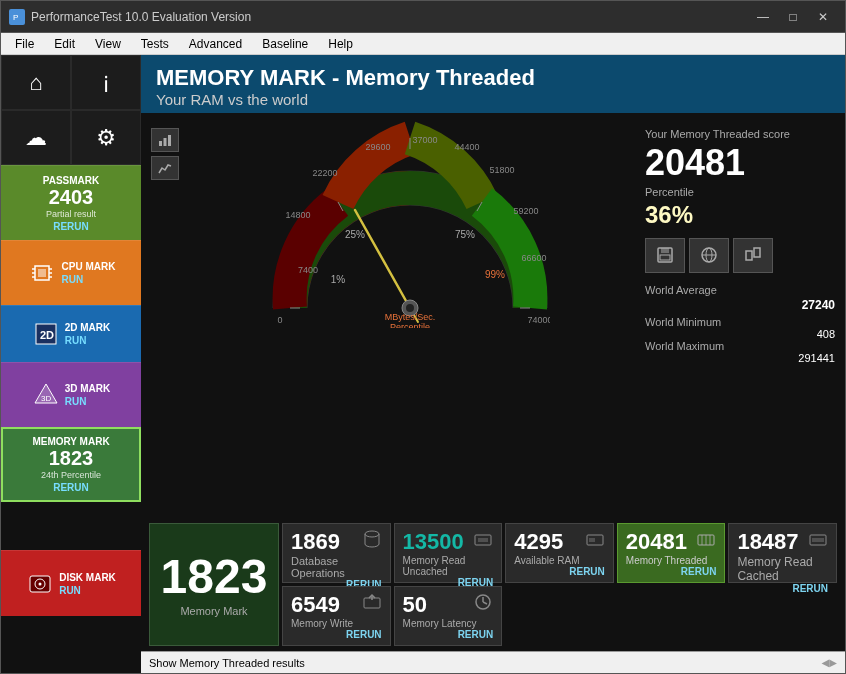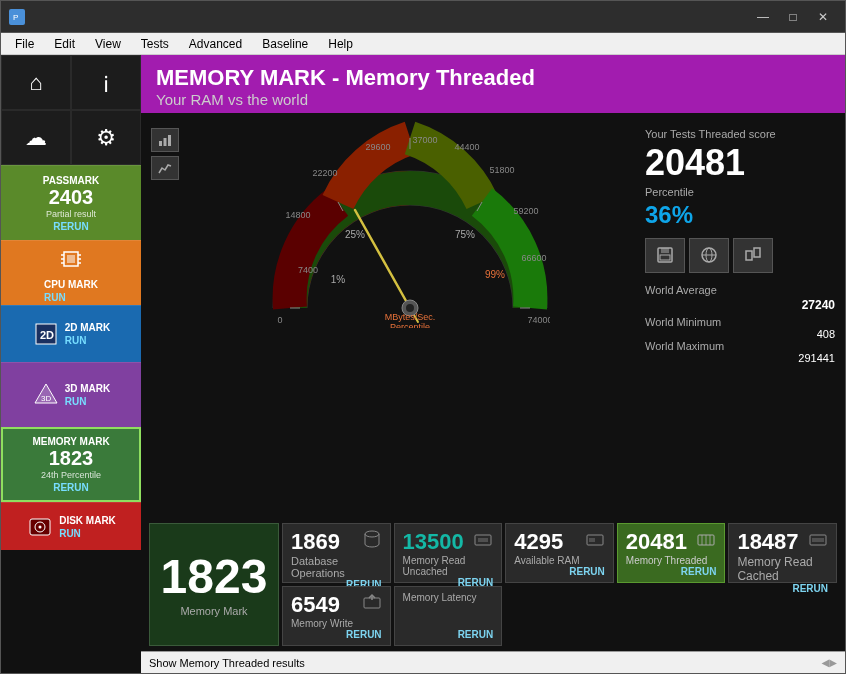--- a/index.html
+++ b/index.html
@@ -33,21 +33,21 @@
     .mark-btn.diskmark { background: #c02020; }
     .mark-label { color: white; font-size: 10px; font-weight: bold; text-align: center; }
     .mark-score { color: white; font-size: 20px; font-weight: bold; }
     .mark-sub { color: rgba(255,255,255,0.8); font-size: 9px; }
     .mark-run { color: #7df; font-size: 10px; font-weight: bold; margin-top: 2px; }
 
     
     .content { flex: 1; background: #111; display: flex; flex-direction: column; overflow: hidden; }
 
     
-    .content-header { background: #a21caf; padding: 10px 15px 5px; }
+    .content-header { background: #0c4a6e; padding: 10px 15px 5px; }
     .content-title { color: white; font-size: 22px; font-weight: bold; }
     .content-subtitle { color: #ccc; font-size: 15px; }
 
     
     .gauge-section { display: flex; padding: 5px 10px; flex: 1; }
     .gauge-container { flex: 1; position: relative; display: flex; align-items: center; justify-content: center; }
 
     
     .stats-panel { width: 200px; padding: 10px 0 0 10px; display: flex; flex-direction: column; gap: 3px; }
     .world-stats { margin-top: 8px; }
@@ -64,20 +64,21 @@
 <div class="window">
 
   <div class="title-bar">
     <div class="title-bar-left">
       <div class="title-bar-icon">
         <svg width="12" height="12" viewBox="0 0 12 12">
             <rect width="12" height="12" fill="#4a90d9"></rect>
             <text x="2" y="9" font-size="8" fill="white">P</text>
           </svg>
       </div>
+      <span class="title-text">PerformanceTest 10.0 Evaluation Version</span>
     </div>
     <div class="title-bar-controls">
       <button class="title-btn">—</button>
       <button class="title-btn">□</button>
       <button class="title-btn close">✕</button>
     </div>
   </div>
 
   <div class="menu-bar">
     <span class="menu-item">File</span>
@@ -101,21 +102,21 @@
       </div>
 
       <div class="mark-btn passmark" style="height:75px;">
         <span class="mark-label">PASSMARK</span>
         <span class="mark-score">2403</span>
         <span class="mark-sub">Partial result</span>
         <span class="mark-run">RERUN</span>
       </div>
 
       <div class="mark-btn cpumark" style="background:#e07820; height:65px;">
-        <div style="display:flex; align-items:center; gap:5px;flex-direction:column;">
+        <div style="display:flex; align-items:center; gap:5px;">
           <svg width="30" height="30" viewBox="0 0 30 30" fill="none">
             <rect x="8" y="8" width="14" height="14" stroke="#fff" stroke-width="1.5" fill="none"></rect>
             <rect x="11" y="11" width="8" height="8" fill="#fff" opacity="0.5"></rect>
             <line x1="5" y1="11" x2="8" y2="11" stroke="#fff" stroke-width="1.5"></line>
             <line x1="5" y1="15" x2="8" y2="15" stroke="#fff" stroke-width="1.5"></line>
             <line x1="5" y1="19" x2="8" y2="19" stroke="#fff" stroke-width="1.5"></line>
             <line x1="22" y1="11" x2="25" y2="11" stroke="#fff" stroke-width="1.5"></line>
             <line x1="22" y1="15" x2="25" y2="15" stroke="#fff" stroke-width="1.5"></line>
             <line x1="22" y1="19" x2="25" y2="19" stroke="#fff" stroke-width="1.5"></line>
           </svg>
@@ -152,21 +153,21 @@
         </div>
       </div>
 
       <div class="mark-btn memorymark" style="height:75px; border: 2px solid #8fdf5f;">
         <span class="mark-label">MEMORY MARK</span>
         <span class="mark-score">1823</span>
         <span class="mark-sub">24th Percentile</span>
         <span class="mark-run">RERUN</span>
       </div>
 
-      <div class="mark-btn diskmark" style="height:48px;">
+      <div class="mark-btn diskmark" style="height:66px;margin-top:48px;">
         <div style="display:flex; align-items:center; gap:5px;">
           <svg width="28" height="28" viewBox="0 0 28 28" fill="none">
             <rect x="4" y="6" width="20" height="16" rx="2" stroke="#fff" stroke-width="1" fill="#600"></rect>
             <ellipse cx="14" cy="14" rx="5" ry="5" stroke="#fff" stroke-width="1" fill="none"></ellipse>
             <circle cx="14" cy="14" r="1.5" fill="#fff"></circle>
           </svg>
           <div>
             <div class="mark-label">DISK MARK</div>
             <div class="mark-run">RUN</div>
           </div>
@@ -247,24 +248,24 @@
               <circle cx="0" cy="0" r="8" fill="#555" stroke="#888" stroke-width="1"></circle>
               <circle cx="0" cy="0" r="4" fill="#222"></circle>
             </g>
 
             <text x="140" y="202" fill="#e8723a" font-size="9" text-anchor="middle">MBytes/Sec.</text>
             <text x="140" y="212" fill="#e8723a" font-size="9" text-anchor="middle">Percentile</text>
           </svg>
         </div>
 
         <div class="stats-panel">
-          <div style="font-size:11px; color:#aaa;">Your Tests Threaded score</div>
+          <div style="font-size:11px; color:#aaa;">Your Memory Threaded score</div>
           <div style="font-size:36px; font-weight:bold; color:white; line-height:1.1;">20481</div>
           <div style="font-size:11px; color:#aaa;">Percentile</div>
-          <div style="font-size:24px; font-weight:bold; color:#0ea5e9;">36%</div>
+          <div style="font-size:24px; font-weight:bold; color:#fef9c3;">36%</div>
 
           <div style="display:flex; gap:4px; margin-top:6px;">
             <div style="width:40px; height:35px; background:#333; border:1px solid #555; display:flex; align-items:center; justify-content:center; cursor:pointer;">
               <svg width="18" height="18" fill="none" viewBox="0 0 18 18">
                 <rect x="2" y="2" width="14" height="14" rx="1" stroke="#aaa" stroke-width="1.5" fill="none"></rect>
                 <rect x="5" y="2" width="8" height="5" fill="#aaa" opacity="0.5"></rect>
                 <rect x="4" y="9" width="10" height="5" stroke="#aaa" stroke-width="1" fill="none"></rect>
               </svg>
             </div>
             <div style="width:40px; height:35px; background:#333; border:1px solid #555; display:flex; align-items:center; justify-content:center; cursor:pointer;">
@@ -371,20 +372,28 @@
               <rect x="2" y="6" width="16" height="10" rx="1" stroke="#888" stroke-width="1" fill="none"></rect>
               <line x1="10" y1="4" x2="10" y2="8" stroke="#888" stroke-width="1.5"></line>
               <polyline points="7,6 10,3 13,6" stroke="#888" stroke-width="1.5" fill="none"></polyline>
             </svg>
           </div>
           <div style="color:#aaa; font-size:10px;">Memory Write</div>
           <div style="color:#7dd4f0; font-size:10px; font-weight:bold; text-align:right; cursor:pointer;">RERUN</div>
         </div>
 
         <div style="background:#2a2a2a; border:1px solid #444; padding:5px 8px; display:flex; flex-direction:column; justify-content:space-between; cursor:pointer;">
+          <div style="display:flex; justify-content:space-between; align-items:flex-start;">
+            <div style="color:white; font-size:22px; font-weight:bold;">50</div>
+            <svg width="20" height="20" fill="none" viewBox="0 0 20 20">
+              <circle cx="10" cy="10" r="7" stroke="#888" stroke-width="1.5" fill="none"></circle>
+              <line x1="10" y1="10" x2="10" y2="5" stroke="#888" stroke-width="1.5"></line>
+              <line x1="10" y1="10" x2="14" y2="12" stroke="#888" stroke-width="1.5"></line>
+            </svg>
+          </div>
           <div style="color:#aaa; font-size:10px;">Memory Latency</div>
           <div style="color:#7dd4f0; font-size:10px; font-weight:bold; text-align:right; cursor:pointer;">RERUN</div>
         </div>
 
         <div style="background:#111;"></div>
 
       </div>
 
       <div class="status-bar">
         <span>Show Memory Threaded results</span>

